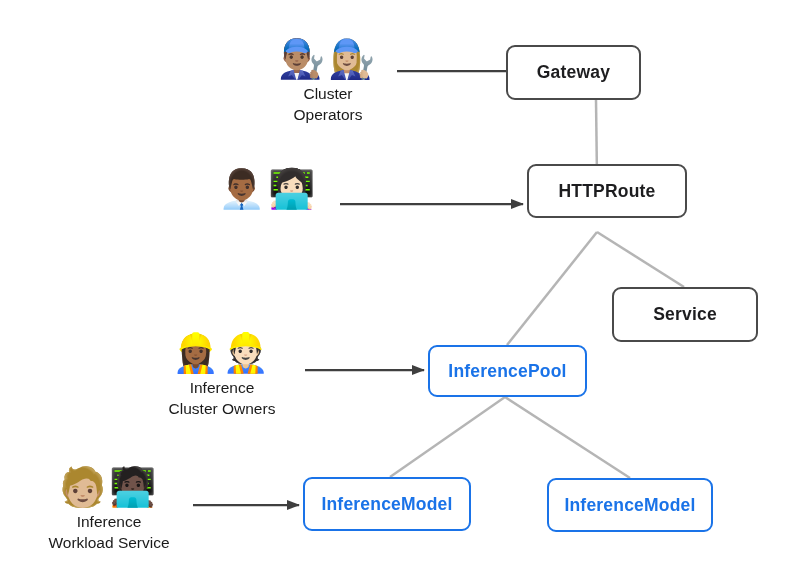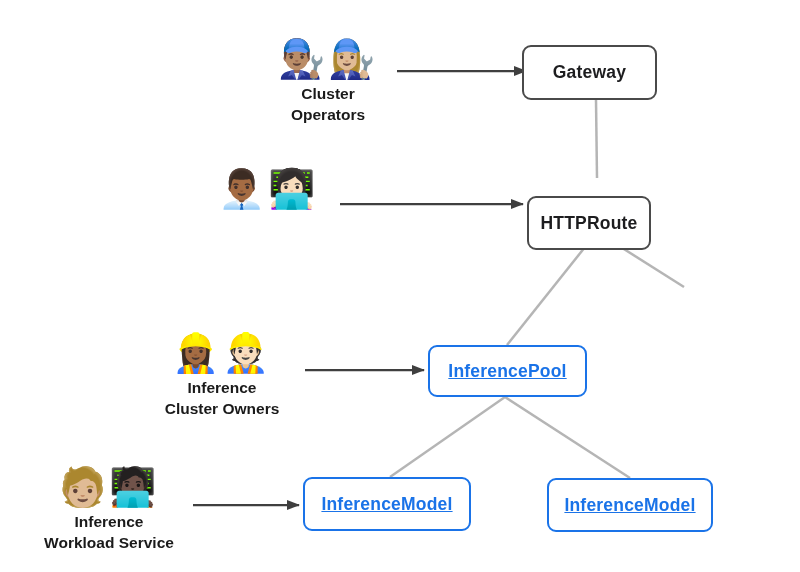--- a/index.html
+++ b/index.html
@@ -53,24 +53,23 @@
     letter-spacing: 0.2px;
     white-space: nowrap;
   }
   .node.standard {
     border: 2.5px solid var(--standard-border);
     color: var(--standard-text);
   }
   .node.inference {
     border: 2.5px solid var(--inference-border);
     color: var(--inference-text);
-    text-decoration: underline;
   }
-  .node-gateway          { left: 522px; top:  45px; width: 135px; height: 55px; }
-  .node-httproute        { left: 527px; top: 196px; width: 124px; height: 54px; }
+  .node-gateway          { left: 506px; top:  45px; width: 135px; height: 55px; }
+  .node-httproute        { left: 527px; top: 164px; width: 160px; height: 54px; }
   .node-service          { left: 612px; top: 287px; width: 146px; height: 55px; }
   .node-inferencepool    { left: 428px; top: 345px; width: 159px; height: 52px; }
   .node-inferencemodel-1 { left: 303px; top: 477px; width: 168px; height: 54px; }
   .node-inferencemodel-2 { left: 547px; top: 478px; width: 166px; height: 54px; }
 
   .persona {
     position: absolute;
     width: 220px;
     text-align: center;
   }
@@ -79,21 +78,20 @@
     line-height: 46px;
     letter-spacing: 2px;
     white-space: nowrap;
   }
   .persona .plabel {
     margin-top: 1px;
     font-size: 15.5px;
     line-height: 21px;
     color: var(--label-text);
     white-space: nowrap;
-    font-weight: bold;
   }
   .persona-cluster-operators        { left: 218px; top:  36px; }
   .persona-application-developers   { left: 158px; top: 166px; }
   .persona-inference-platform-owners{ left: 112px; top: 330px; }
   .persona-inference-workload-owners{ left:  -1px; top: 464px; }
 </style>
 </head>
 <body>
 
 <div class="canvas">
@@ -115,20 +113,23 @@
     <line class="arrow" x1="340" y1="204" x2="523" y2="204" marker-end="url(#ah)"></line>
     <line class="arrow" x1="305" y1="370" x2="424" y2="370" marker-end="url(#ah)"></line>
     <line class="arrow" x1="193" y1="505" x2="299" y2="505" marker-end="url(#ah)"></line>
   </svg>
 
   <div class="node standard node-gateway">
     <span>Gateway</span>
   </div>
   <div class="node standard node-httproute">
     <span>HTTPRoute</span>
+  </div>
+  <div class="node standard node-service">
+    <span>Service</span>
   </div>
   <div class="node inference node-inferencepool">
     <span>InferencePool</span>
   </div>
   <div class="node inference node-inferencemodel-1">
     <span>InferenceModel</span>
   </div>
   <div class="node inference node-inferencemodel-2">
     <span>InferenceModel</span>
   </div>

